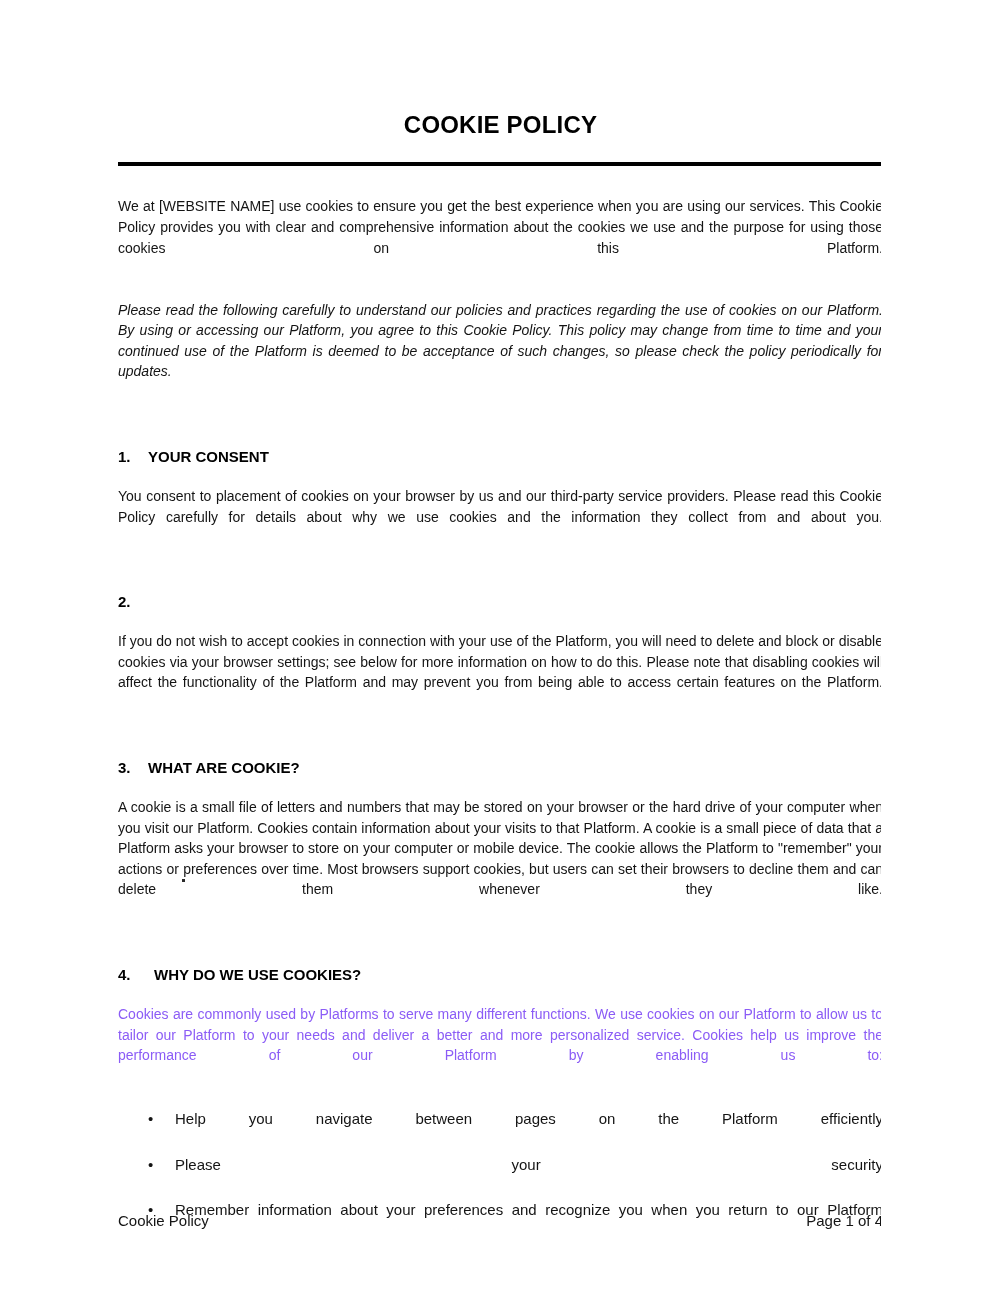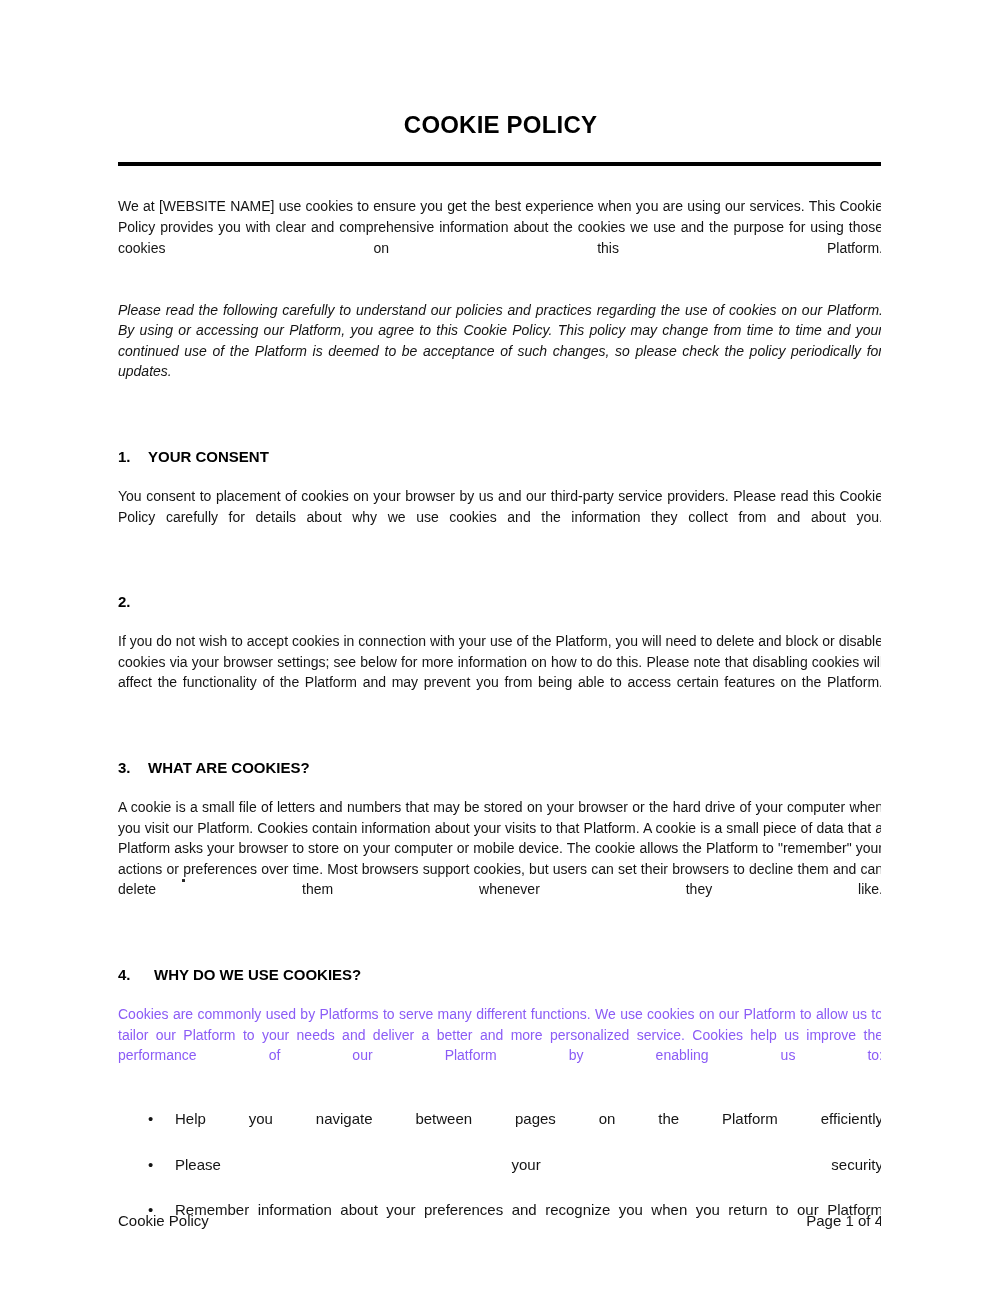--- a/index.html
+++ b/index.html
@@ -185,21 +185,21 @@
     </div>
     <p class="para section-body">You consent to placement of cookies on your browser by us and our third-party service providers. Please read this Cookie Policy carefully for details about why we use cookies and the information they collect from and about you.</p>
 
     <div class="section-heading gap-top">
       <span class="num">2.</span>
     </div>
     <p class="para section-body">If you do not wish to accept cookies in connection with your use of the Platform, you will need to delete and block or disable cookies via your browser settings; see below for more information on how to do this. Please note that disabling cookies will affect the functionality of the Platform and may prevent you from being able to access certain features on the Platform.</p>
 
     <div class="section-heading gap-top">
       <span class="num">3.</span>
-      <span>WHAT ARE COOKIES?</span>
+      <span>WHAT ARE COOKIE?</span>
     </div>
     <p class="para section-body">A cookie is a small file of letters and numbers that may be stored on your browser or the hard drive of your computer when you visit our Platform. Cookies contain information about your visits to that Platform. A cookie is a small piece of data that a Platform asks your browser to store on your computer or mobile device. The cookie allows the Platform to "remember" your actions or preferences over time. Most browsers support cookies, but users can set their browsers to decline them and can delete them whenever they like.</p>
 
     <div class="section-heading gap-top wide-num">
       <span class="num">4.</span>
       <span>WHY DO WE USE COOKIES?</span>
     </div>
     <p class="para muted section-body">Cookies are commonly used by Platforms to serve many different functions. We use cookies on our Platform to allow us to tailor our Platform to your needs and deliver a better and more personalized service. Cookies help us improve the performance of our Platform by enabling us to:</p>
 
     <ul class="bullet-list" id="bullet-list">

